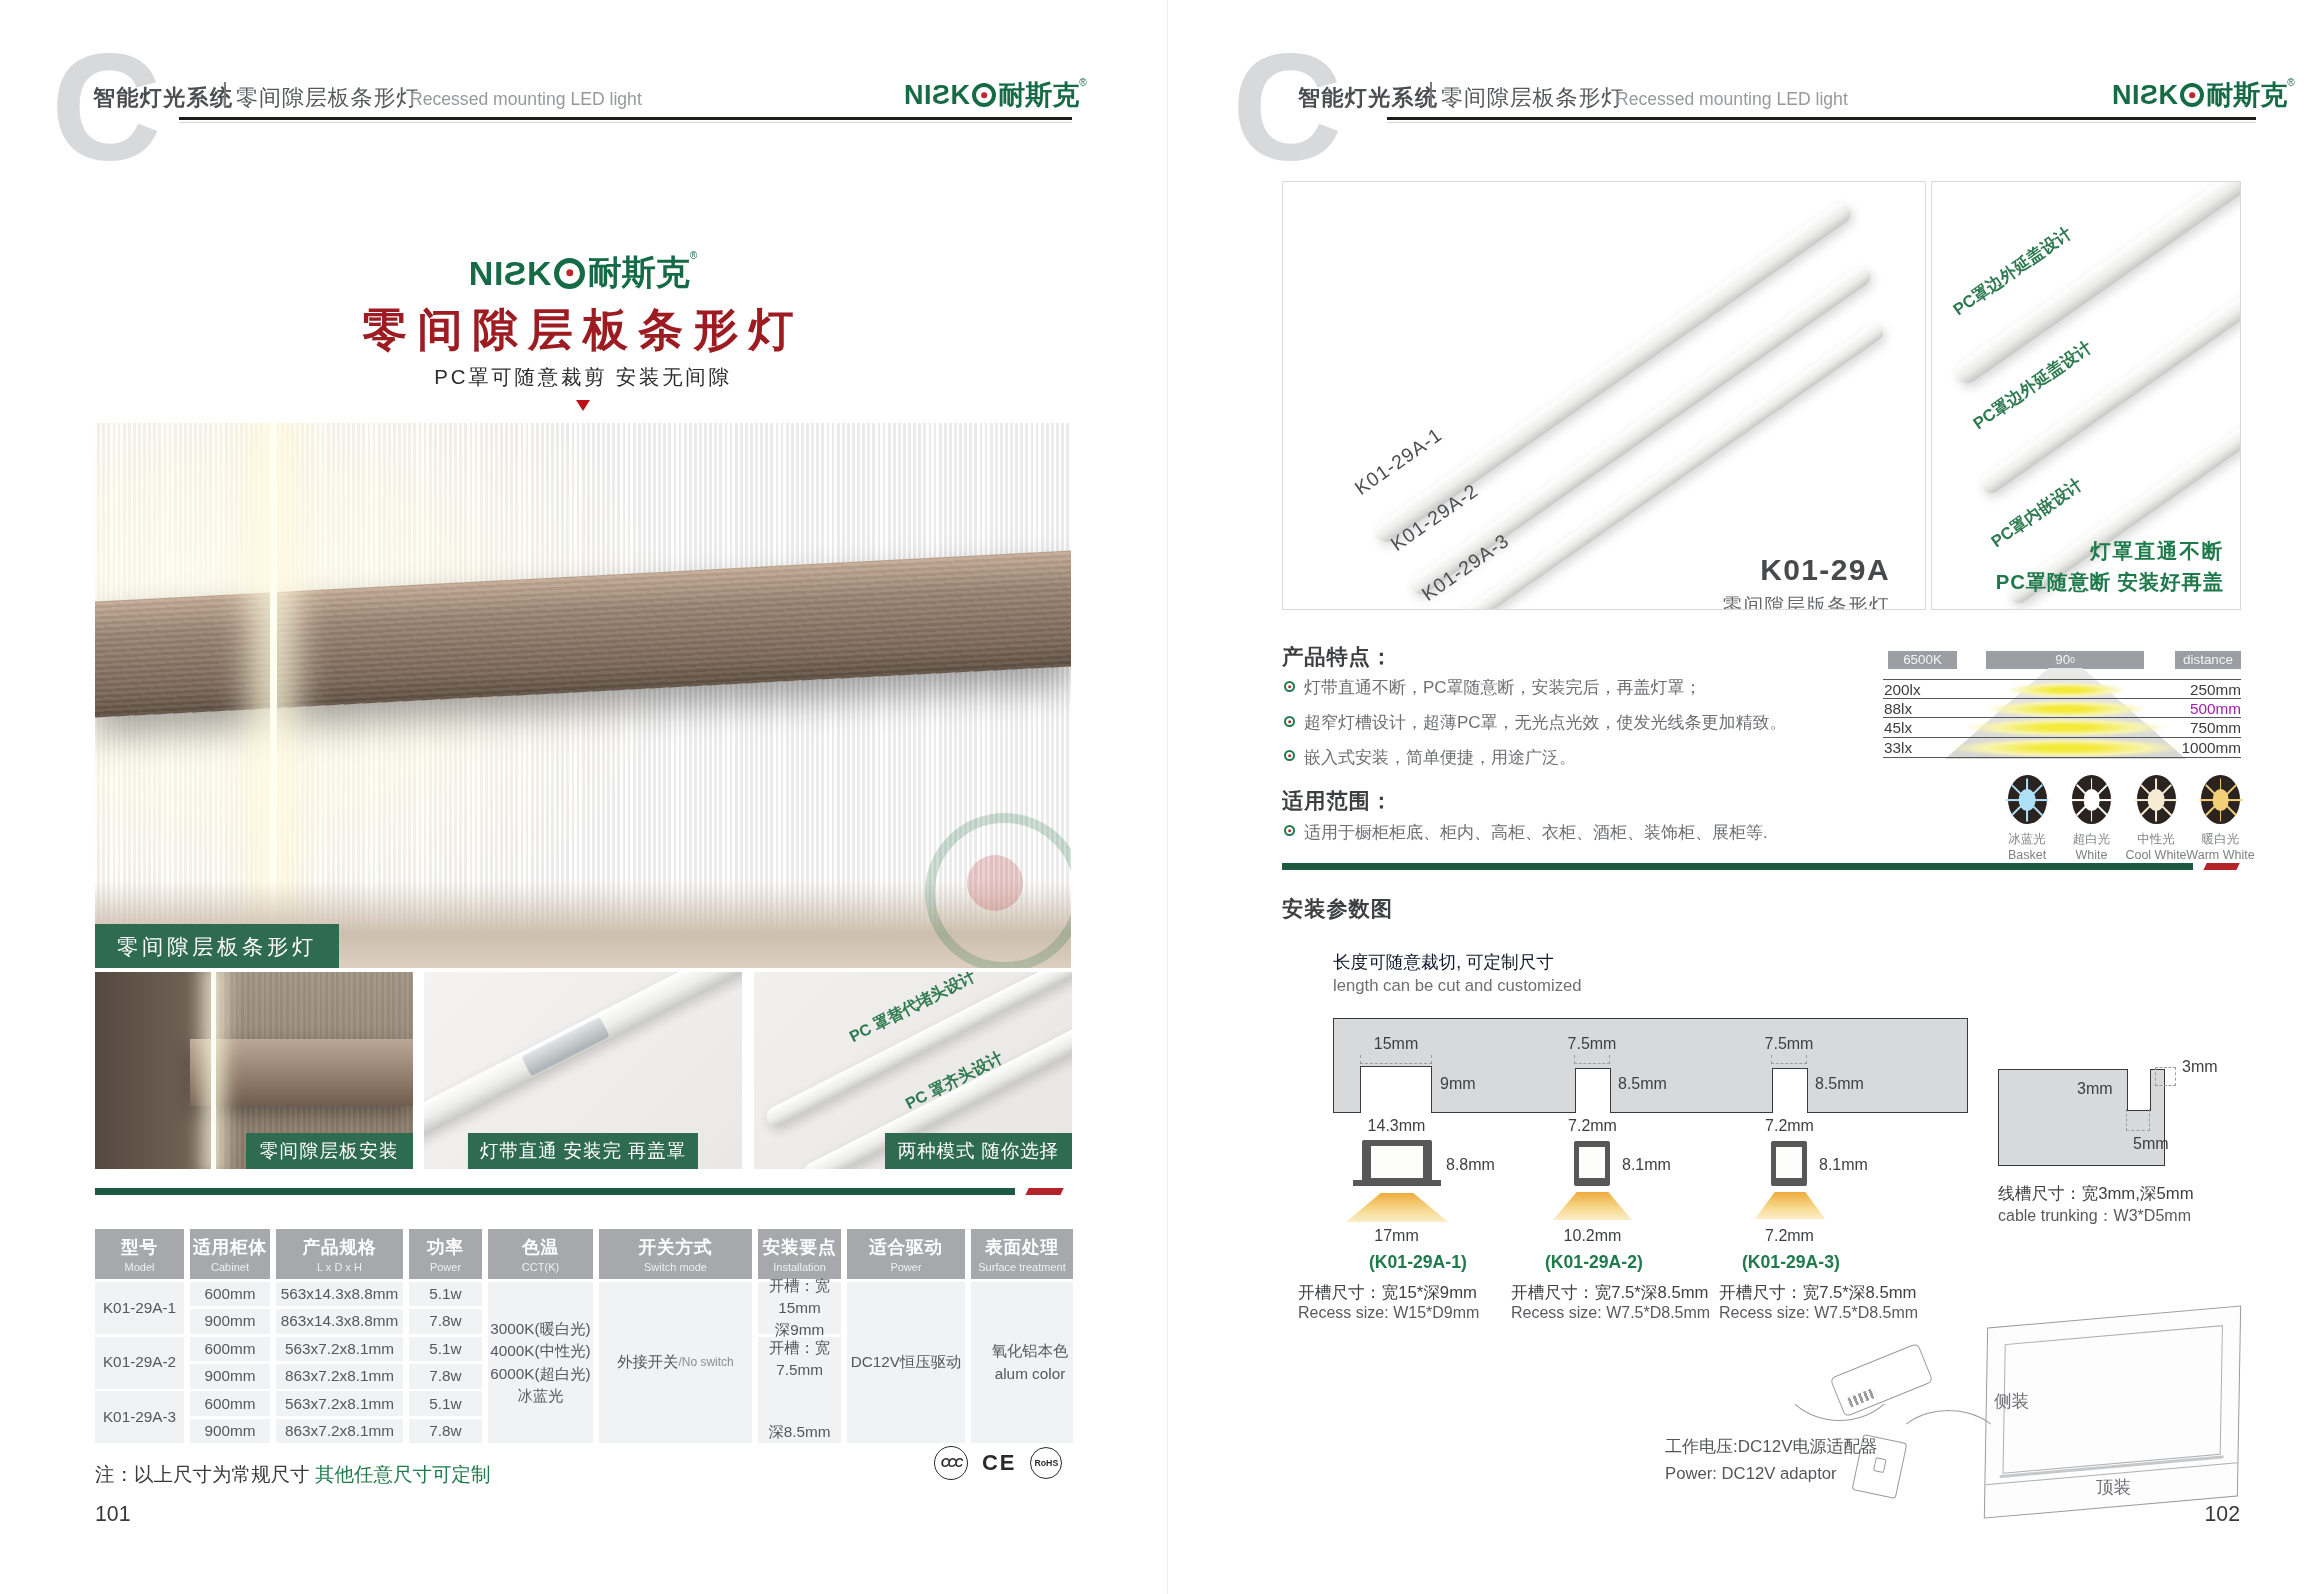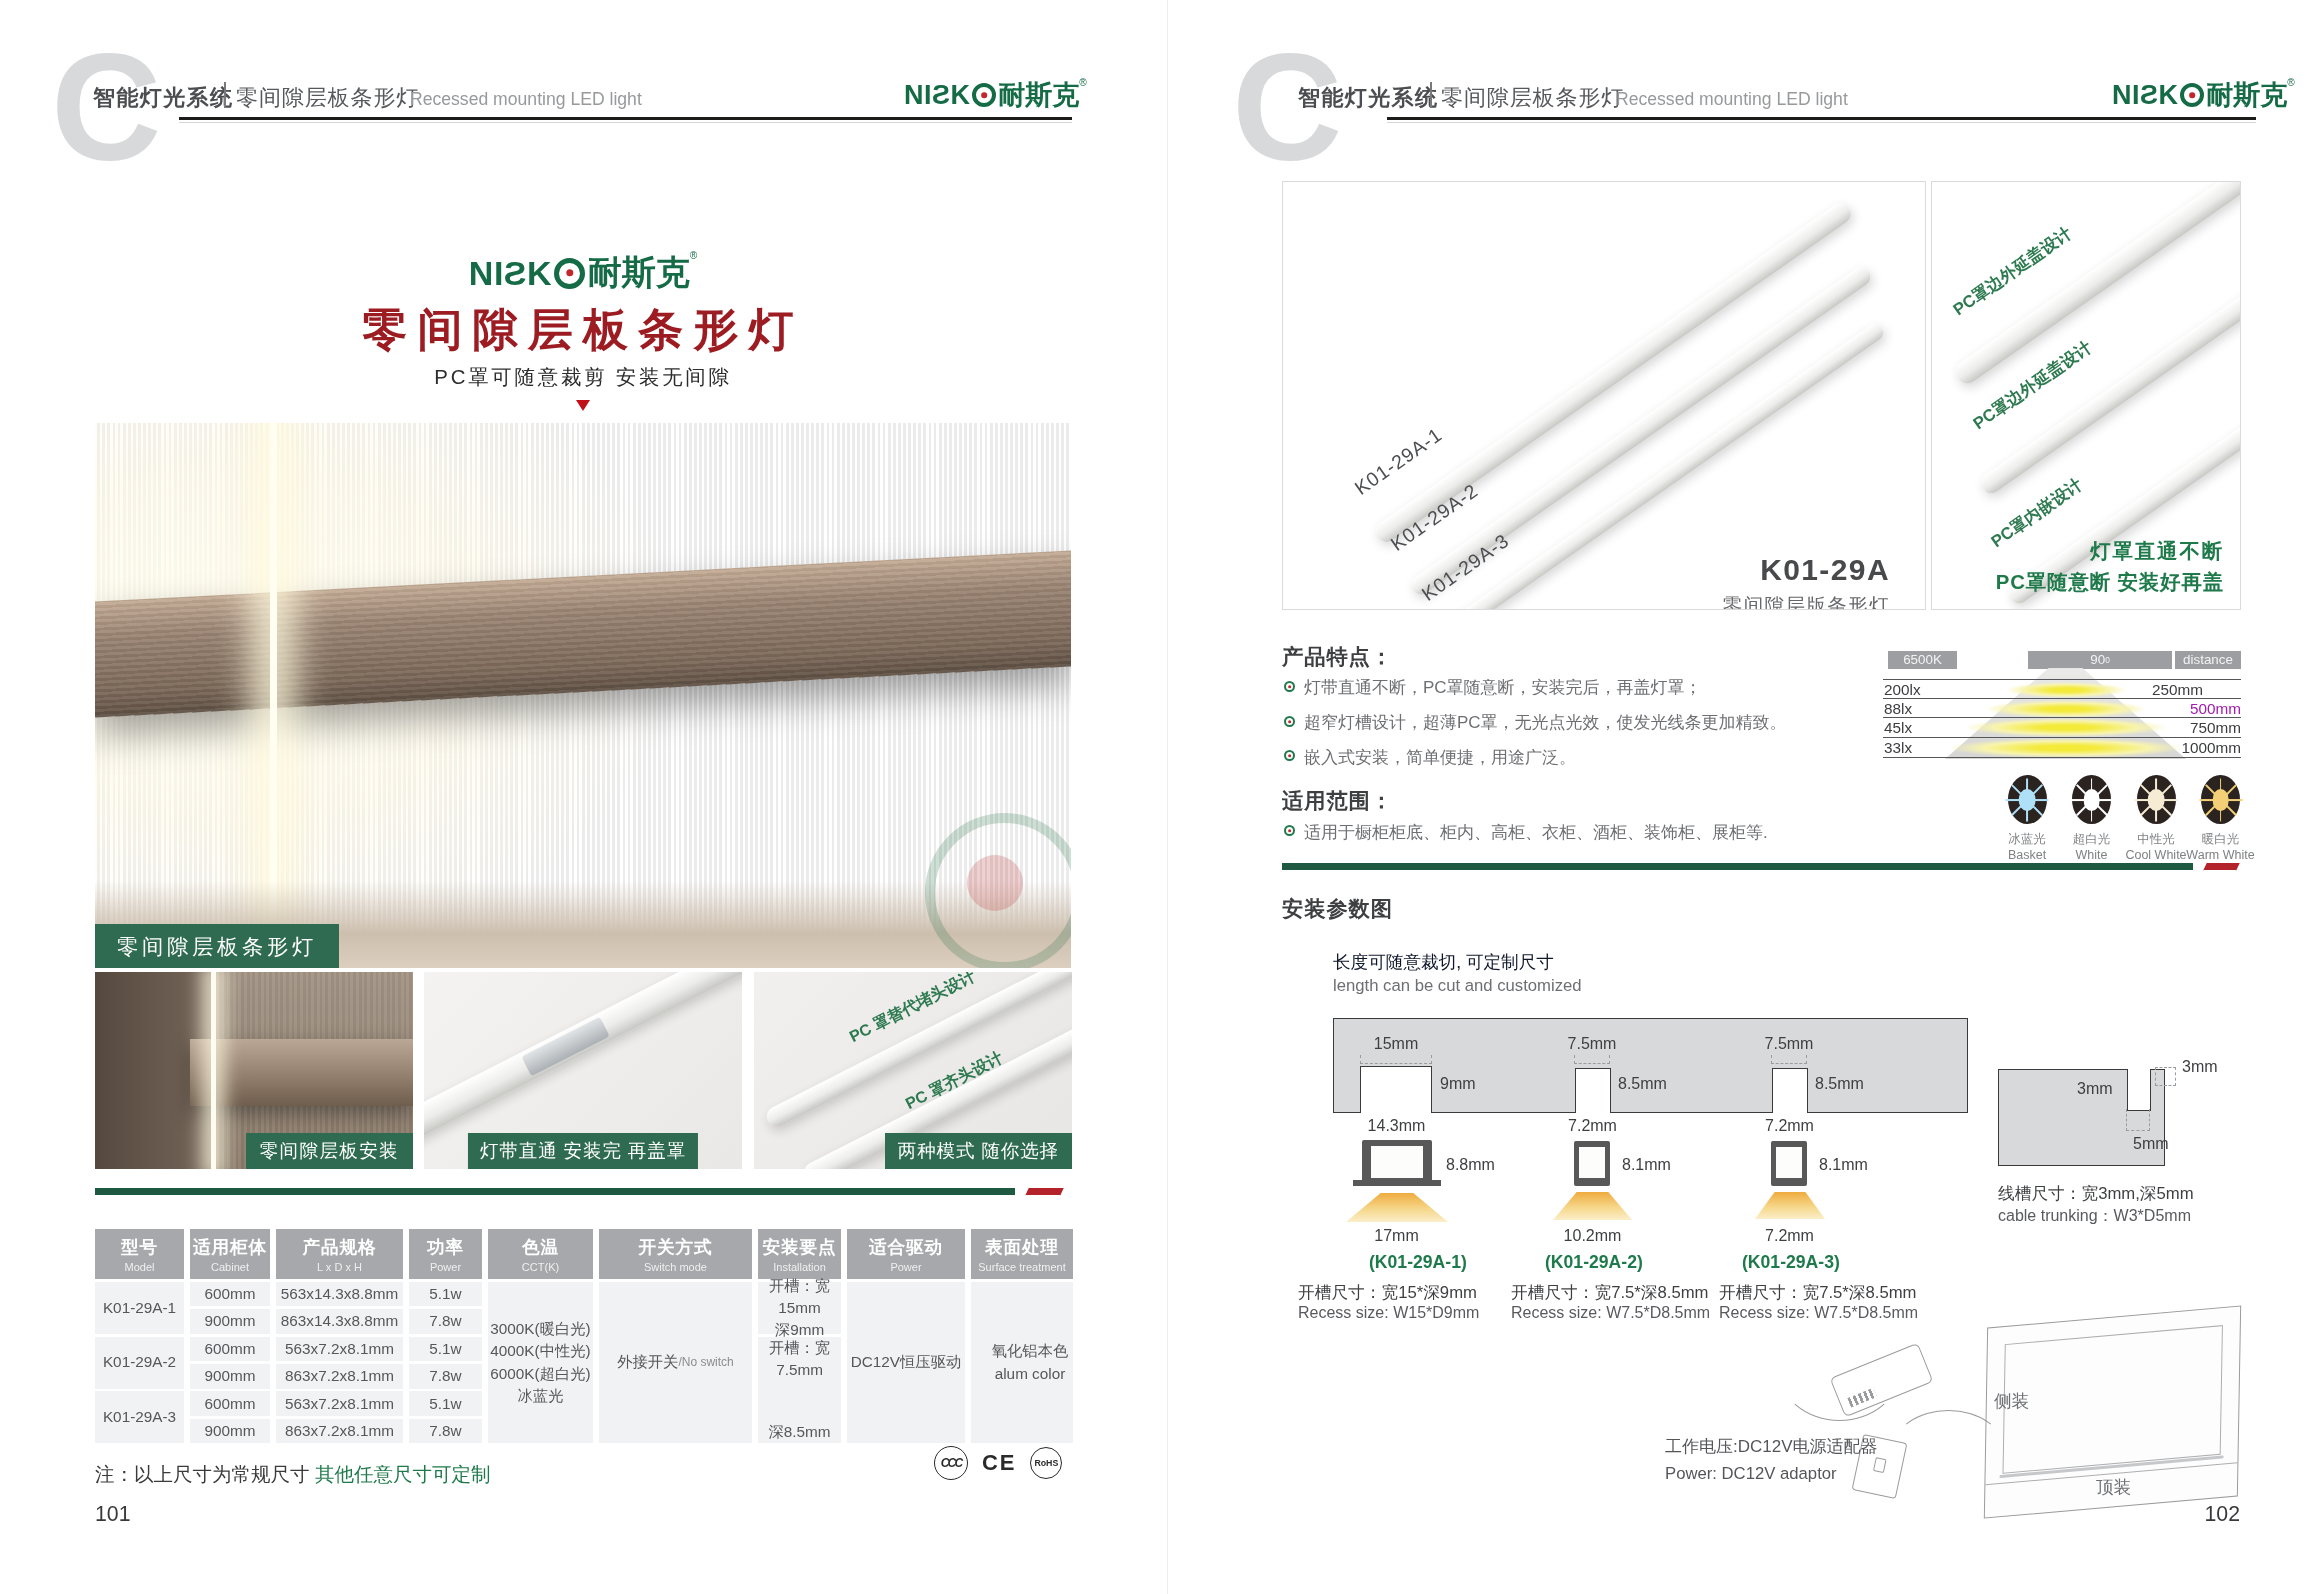--- a/index.html
+++ b/index.html
@@ -280,21 +280,21 @@
     </div>
   <div class="feat-tx" style="left:1304px;top:746px;">嵌入式安装，简单便捷，用途广泛。</div>
 
   <div class="sec-title" style="left:1282px;top:786px;">适用范围：</div>
   <div class="feat-ico" style="left:1284px;top:825px;">
       <i></i>
     </div>
   <div class="feat-tx" style="left:1304px;top:821px;">适用于橱柜柜底、柜内、高柜、衣柜、酒柜、装饰柜、展柜等.</div>
 
   <div class="chart-h" style="left:1888px;top:651px;width:69px;">6500K</div>
-  <div class="chart-h" style="left:1986px;top:651px;width:144px;margin-left:42px;">
+  <div class="chart-h" style="left:1986px;top:651px;width:158px;">
       <span>90</span>
       <sup style="font-size:8.3px;">0</sup>
     </div>
   <div class="chart-h" style="left:2175px;top:651px;width:66px;">distance</div>
 
   <div class="abs" style="left:1945px;top:668px;width:241px;height:91px;clip-path:polygon(43% 0,57% 0,100% 100%,0 100%);background:linear-gradient(180deg,#e9e9e7 0%,#d3d3d1 100%);opacity:.95;"></div>
   <div class="abs" style="left:2006px;top:682px;width:121px;height:16px;border-radius:50%;background:radial-gradient(closest-side,#f3ea39 25%,#f8f4ae 70%,rgba(255,255,255,0) 100%);"></div>
   <div class="abs" style="left:1985px;top:700px;width:162px;height:17.6px;border-radius:50%;background:radial-gradient(closest-side,#f3ea39 25%,#f8f4ae 70%,rgba(255,255,255,0) 100%);"></div>
   <div class="abs" style="left:1964px;top:718px;width:204px;height:18.5px;border-radius:50%;background:radial-gradient(closest-side,#f3ea39 25%,#f8f4ae 70%,rgba(255,255,255,0) 100%);"></div>
   <div class="abs" style="left:1948px;top:738px;width:236px;height:19.5px;border-radius:50%;background:radial-gradient(closest-side,#f3ea39 25%,#f8f4ae 70%,rgba(255,255,255,0) 100%);"></div>
@@ -302,21 +302,21 @@
   <div class="dline" style="left:1883px;top:679px;width:358px;height:0.9px;"></div>
   <div class="dline" style="left:1883px;top:698px;width:358px;height:0.9px;"></div>
   <div class="dline" style="left:1883px;top:717px;width:358px;height:0.9px;"></div>
   <div class="dline" style="left:1883px;top:737px;width:358px;height:0.9px;"></div>
   <div class="dline" style="left:1883px;top:757px;width:358px;height:0.9px;"></div>
 
   <div class="abs nowrap" style="left:1884px;top:681px;font-size:15.3px;color:#3c3d3f;">200lx</div>
   <div class="abs nowrap" style="left:1884px;top:700px;font-size:15.3px;color:#3c3d3f;">88lx</div>
   <div class="abs nowrap" style="left:1884px;top:719px;font-size:15.3px;color:#3c3d3f;">45lx</div>
   <div class="abs nowrap" style="left:1884px;top:739px;font-size:15.3px;color:#3c3d3f;">33lx</div>
-  <div class="abs" style="left:2152px;top:681px;width:89px;text-align:left;font-size:15.3px;color:#3c3d3f;">250mm</div>
+  <div class="abs" style="left:2152px;top:681px;width:89px;text-align:right;font-size:15.3px;color:#3c3d3f;">250mm</div>
   <div class="abs" style="left:2152px;top:700px;width:89px;text-align:right;font-size:15.3px;color:#a21caf;">500mm</div>
   <div class="abs" style="left:2152px;top:719px;width:89px;text-align:right;font-size:15.3px;color:#3c3d3f;">750mm</div>
   <div class="abs" style="left:2152px;top:739px;width:89px;text-align:right;font-size:15.3px;color:#3c3d3f;">1000mm</div>
 
   <div class="abs" style="left:2004px;top:775px;display:flex;gap:18.5px;">
     <div class="bulb">
       <div class="oval">
         <span class="ray" style="transform: translate(-50%, -50%) rotate(0deg); background-color: rgb(174, 224, 247);"></span>
         <span class="ray" style="transform: translate(-50%, -50%) rotate(45deg); background-color: rgb(174, 224, 247);"></span>
         <span class="ray" style="transform: translate(-50%, -50%) rotate(90deg); background-color: rgb(174, 224, 247);"></span>

